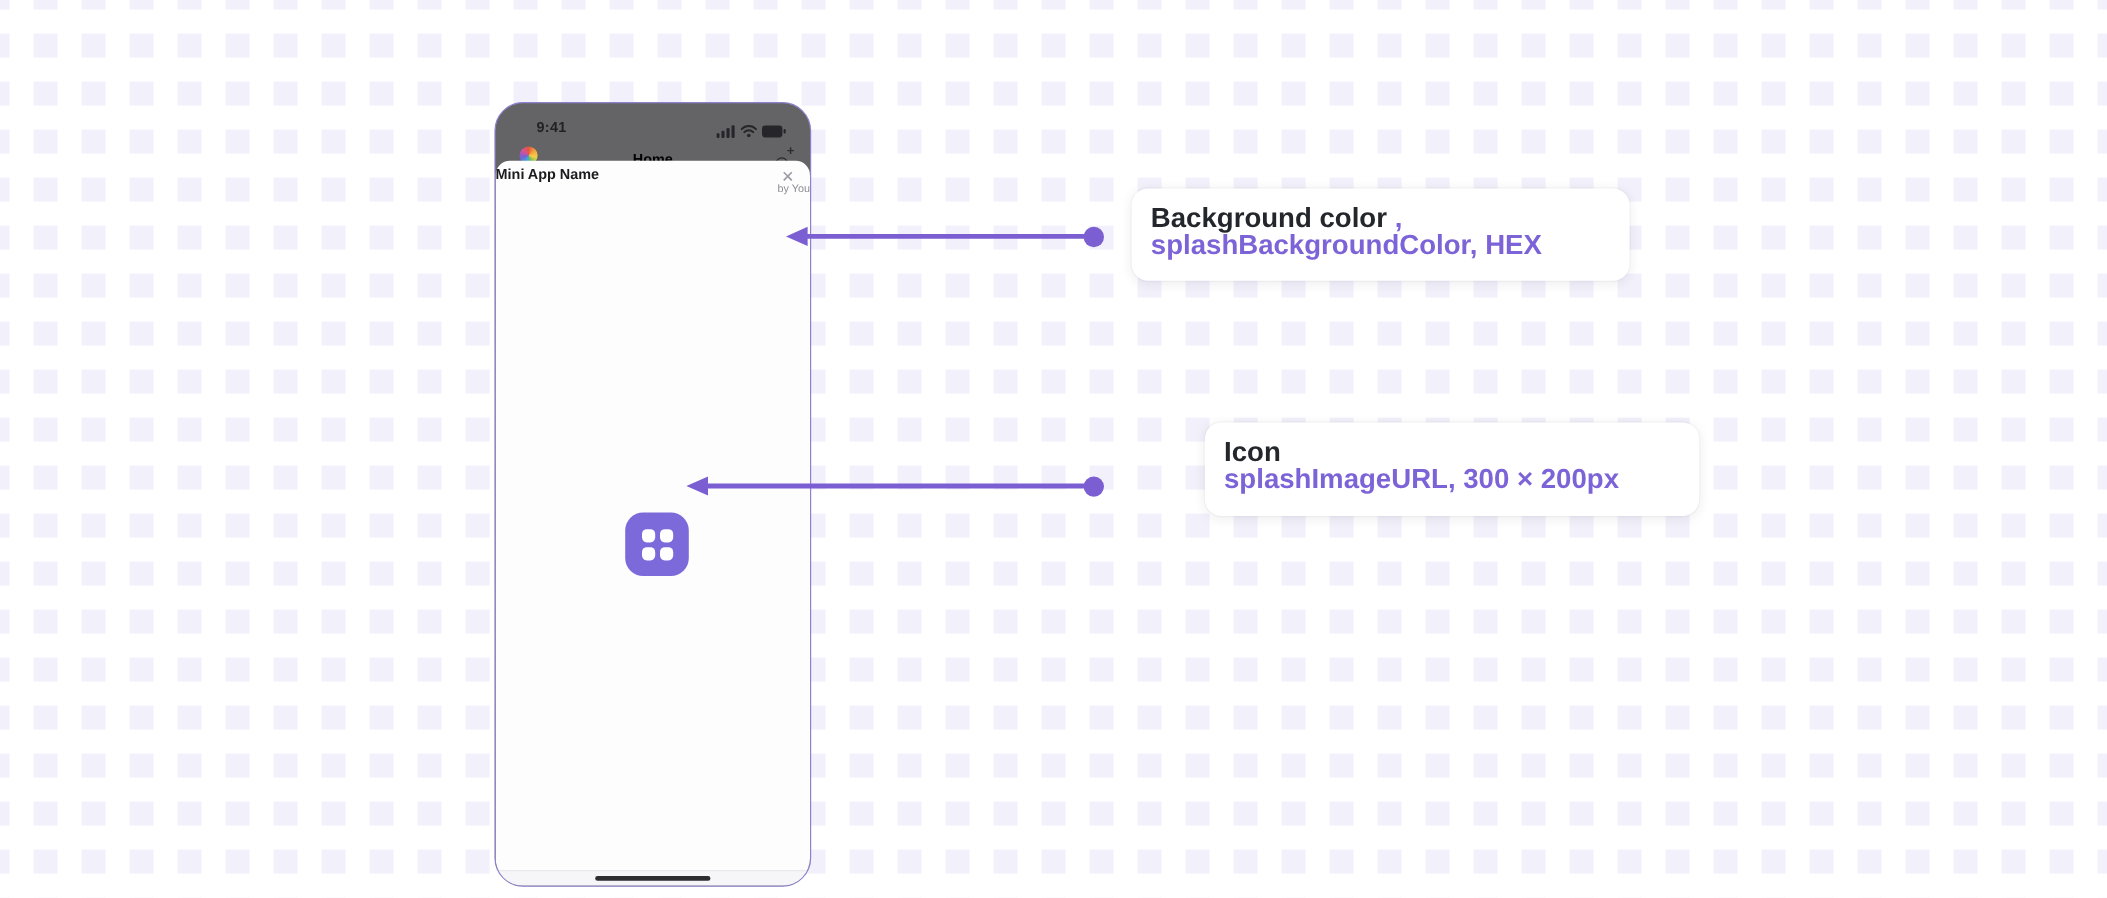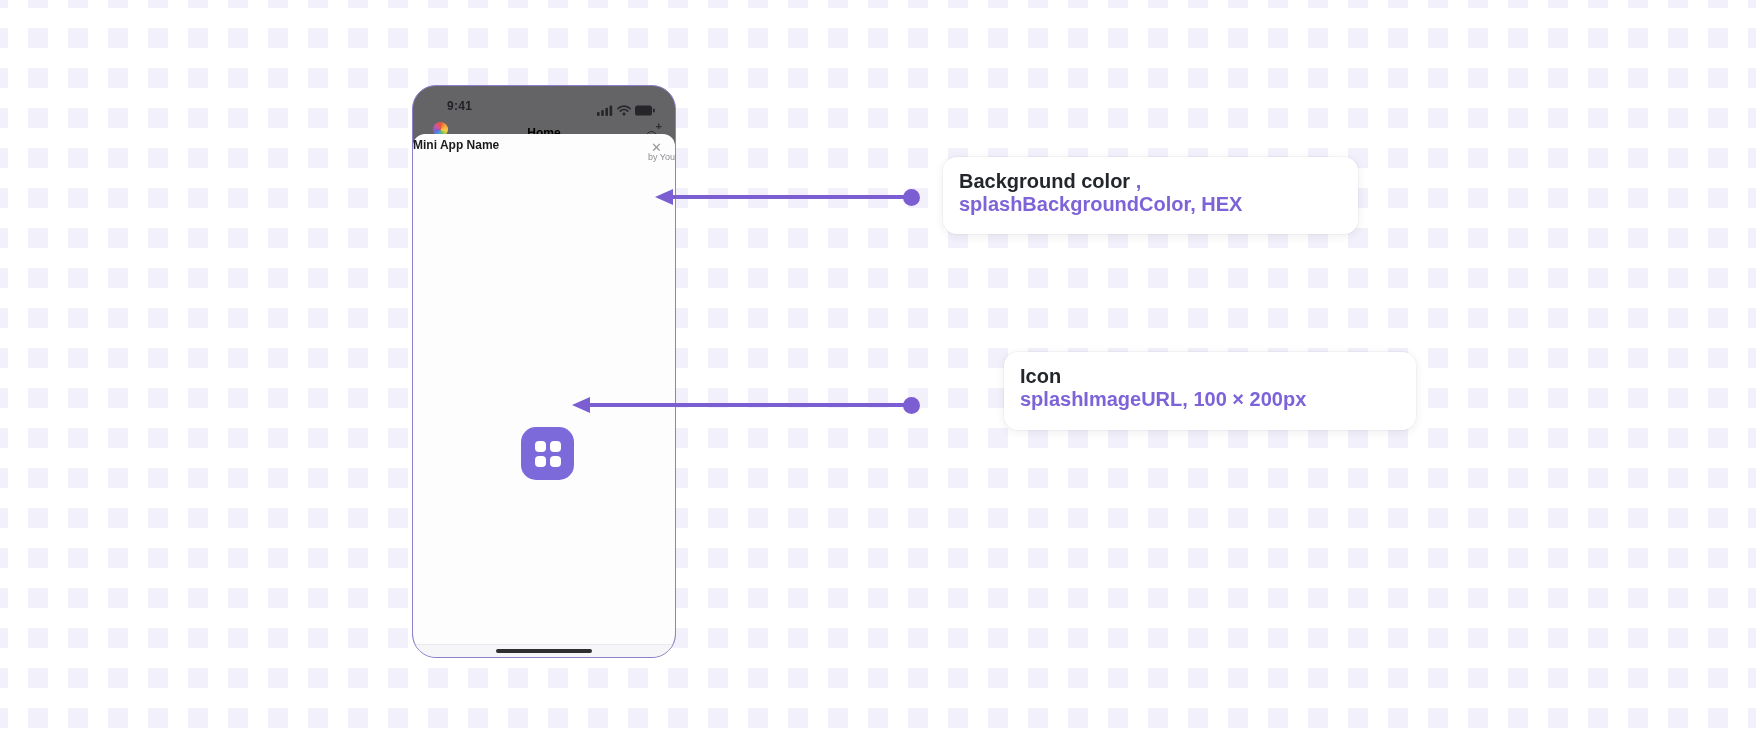--- a/index.html
+++ b/index.html
@@ -9,21 +9,21 @@
     background-color:#ffffff;
     background-image: conic-gradient(from 270deg at 20px 20px, #F2F0FA 0deg 90deg, rgba(255,255,255,0) 90deg 360deg);
     background-size:40px 40px;
     background-position:28px 28px;
     position:relative;
     overflow:hidden;
   }
 
   
   .phone {
-    position:absolute; left:412px; top:85px; width:264px; height:573px;
+    position:absolute; left:412px; top:85px; width:264px; height:654px;
     background:#646467;
     border:1.5px solid #8F80CE;
     border-radius:24px;
     overflow:hidden;
   }
   .statusbar-time {
     position:absolute; left:34px; top:13px;
     font-size:12px; font-weight:700; color:#222226; letter-spacing:.3px;
   }
   .statusbar-icons {
@@ -94,21 +94,21 @@
     position:absolute; width:0; height:0; border-style:solid;
     border-width:8.5px 18px 8.5px 0;
     border-color:transparent #7B5FD2 transparent transparent;
   }
 
   
   .card {
     position:absolute; background:#ffffff; border-radius:14px;
     box-shadow:0 2px 10px rgba(33,33,60,0.08), 0 0 0 1px rgba(33,33,60,0.03);
     padding:13px 16px; z-index:5;
-    font-size:20px; font-weight:700; line-height:23px;
+    font-size:23px; font-weight:700; line-height:23px;
   }
   .card .dark { color:#23272c; }
   .card .purple { color:#7D63D8; }
 
   .card1 { left:943px; top:157px; width:415px; height:77px; }
   .card2 { left:1004px; top:352px; width:412px; height:78px; }
 </style>
 </head>
 <body>
 
@@ -181,14 +181,14 @@
   <div class="head" style="left:572px; top:396.5px;"></div>
 </div>
 
 <div class="card card1">
   <span class="dark">Background color</span><span class="purple"> ,</span><br>
   <span class="purple">splashBackgroundColor, HEX</span>
 </div>
 
 <div class="card card2">
   <span class="dark">Icon</span><br>
-  <span class="purple">splashImageURL, 100 × 200px</span>
+  <span class="purple">splashImageURL, 300 × 200px</span>
 </div>
 
 </body></html>

